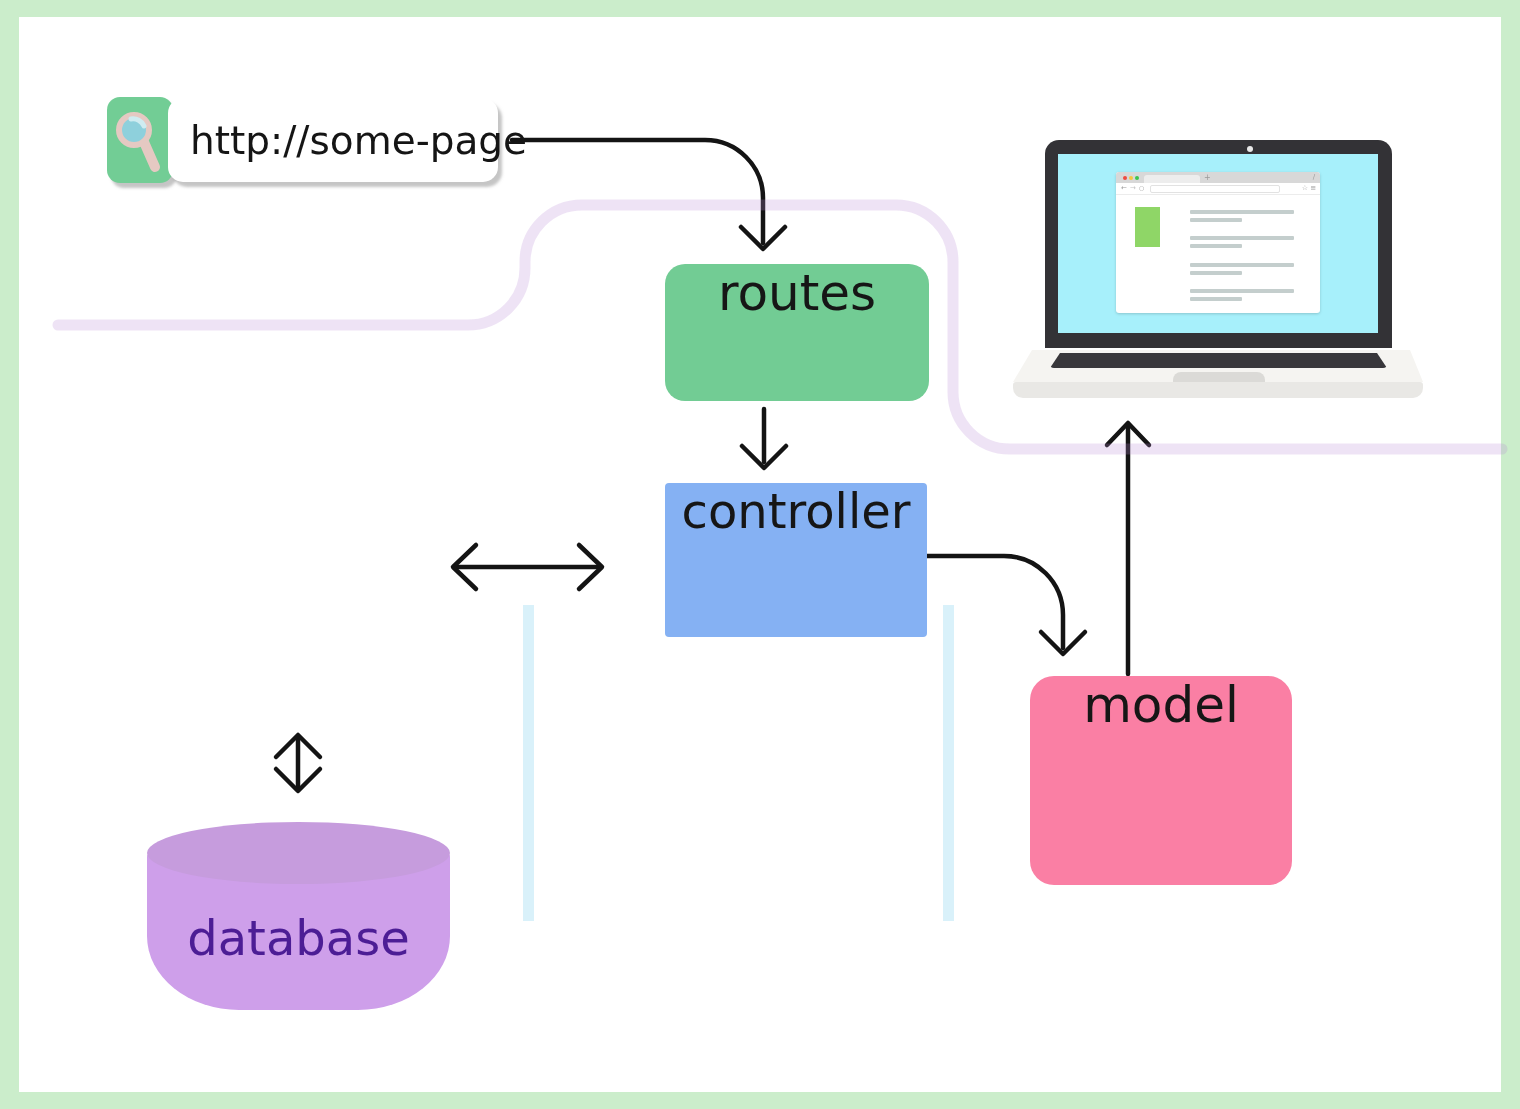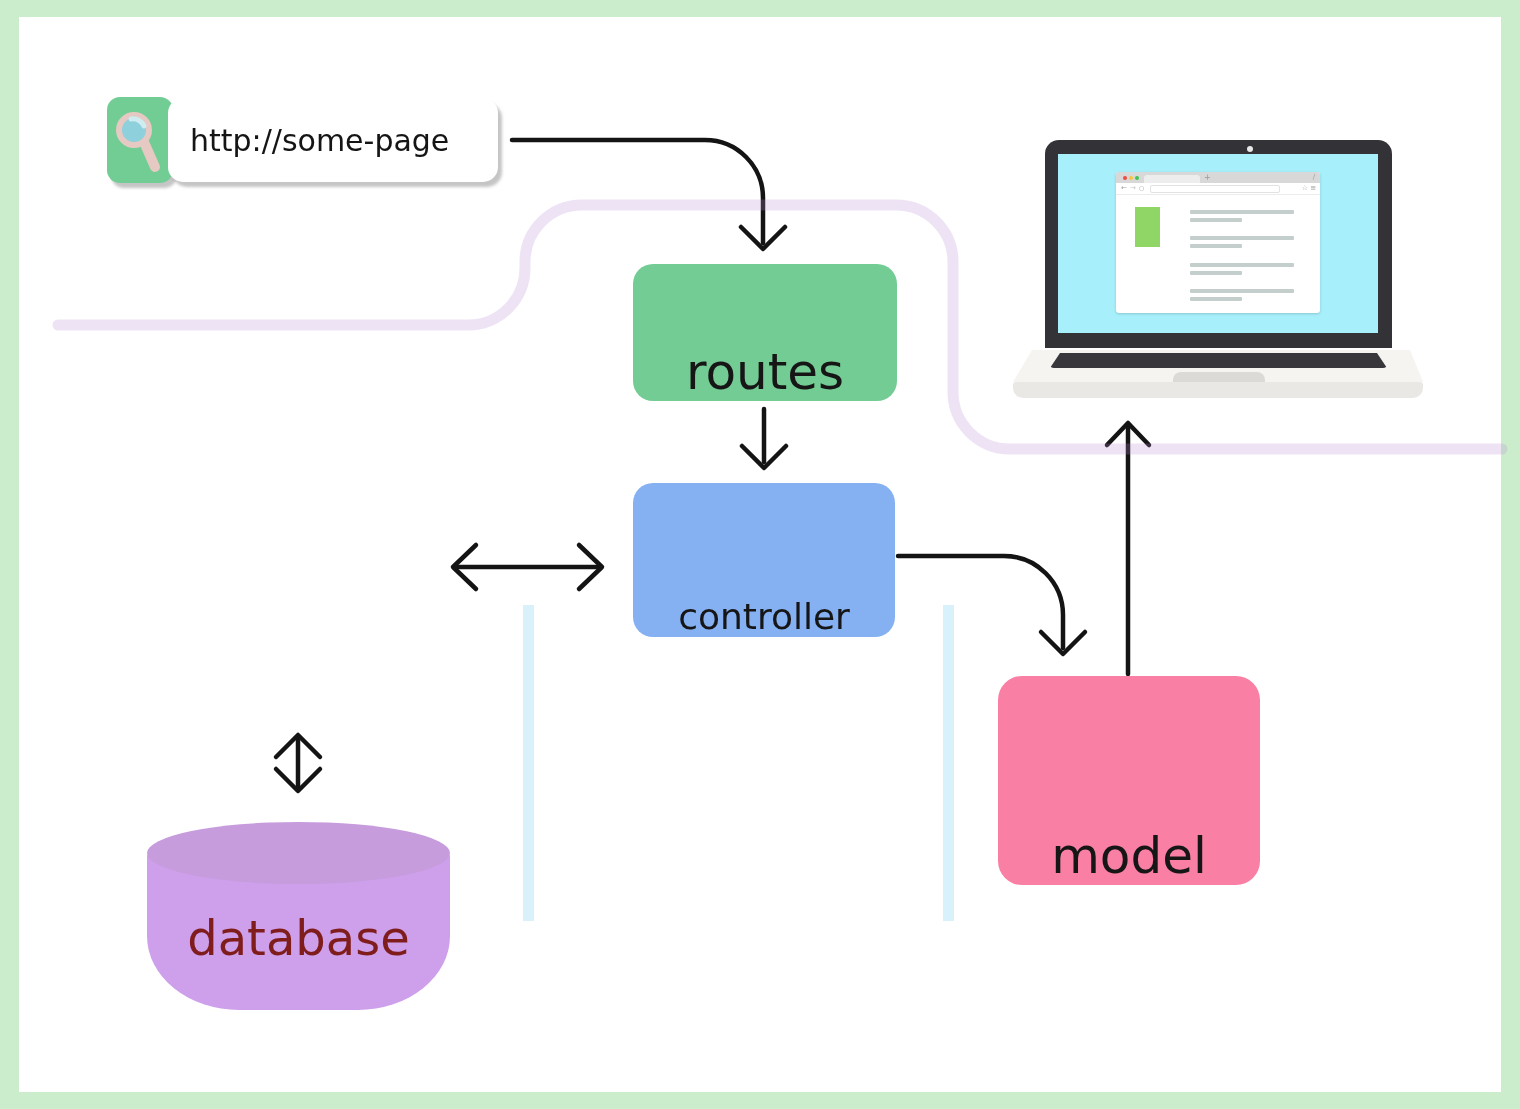--- a/index.html
+++ b/index.html
@@ -11,58 +11,59 @@
   }
   #paper{
     position:absolute;left:19px;top:17px;right:19px;bottom:17px;
     background:#ffffff;
   }
   .abs{position:absolute;}
   svg{display:block;}
 
   
   .node{
-    position:absolute;display:flex;align-items:flex-end;justify-content:center;
+    position:absolute;display:flex;align-items:flex-start;justify-content:center;
     color:#161616;
+    margin-left:32px;
   }
   #node-routes    {left:633px;top:264px;width:264px;height:137px;background:#72CC94;border-radius:20px;font-size:50px;}
-  #node-controller{left:633px;top:483px;width:262px;height:154px;background:#85B1F3;border-radius:20px;font-size:36px;}
+  #node-controller{left:633px;top:483px;width:262px;height:154px;background:#85B1F3;border-radius:4px;font-size:48px;}
   #node-model     {left:182px;top:429px;width:233px;height:276px;background:#EEC548;border-radius:24px;font-size:50px;}
   #node-view      {left:998px;top:676px;width:262px;height:209px;background:#FA7FA4;border-radius:24px;font-size:50px;}
 
   
   #database{left:147px;top:822px;width:303px;height:188px;}
   #db-body{
     position:absolute;left:0;top:31px;width:303px;height:157px;
     background:#CE9FEA;
     border-radius:4px 4px 92px 92px / 4px 4px 74px 74px;
   }
   #db-lid{
     position:absolute;left:0;top:0;width:303px;height:62px;
     background:#C69CDD;border-radius:50%;
   }
   #db-label{
     position:absolute;left:0;top:88px;width:303px;text-align:center;
-    font-size:48px;color:#7f1d1d;
+    font-size:48px;color:#4c1d95;
   }
 
   
   #url-bar{left:105px;top:95px;width:400px;height:95px;}
   #url-tile{
     position:absolute;left:2px;top:2px;width:66px;height:86px;
     background:#72CD95;border-radius:13px;
     box-shadow:4px 5px 3px rgba(150,150,150,.55);
   }
   #url-field{
     position:absolute;left:63px;top:3px;width:330px;height:84px;
     background:#ffffff;border-radius:15px;
     box-shadow:4px 5px 3px rgba(150,150,150,.55);
     display:flex;align-items:center;
   }
-  #url-text{margin-left:22px;font-size:30px;color:#151515;white-space:nowrap;}
+  #url-text{margin-left:22px;font-size:39px;color:#151515;white-space:nowrap;}
 
   
   .divider{position:absolute;width:11px;background:#D9F1FA;}
   #divider-1{left:523px;top:605px;height:316px;}
   #divider-2{left:943px;top:605px;height:316px;}
 
   
   #laptop{left:1013px;top:140px;width:410px;height:260px;}
   #lt-screen-frame{
     position:absolute;left:32px;top:0;width:347px;height:208px;

